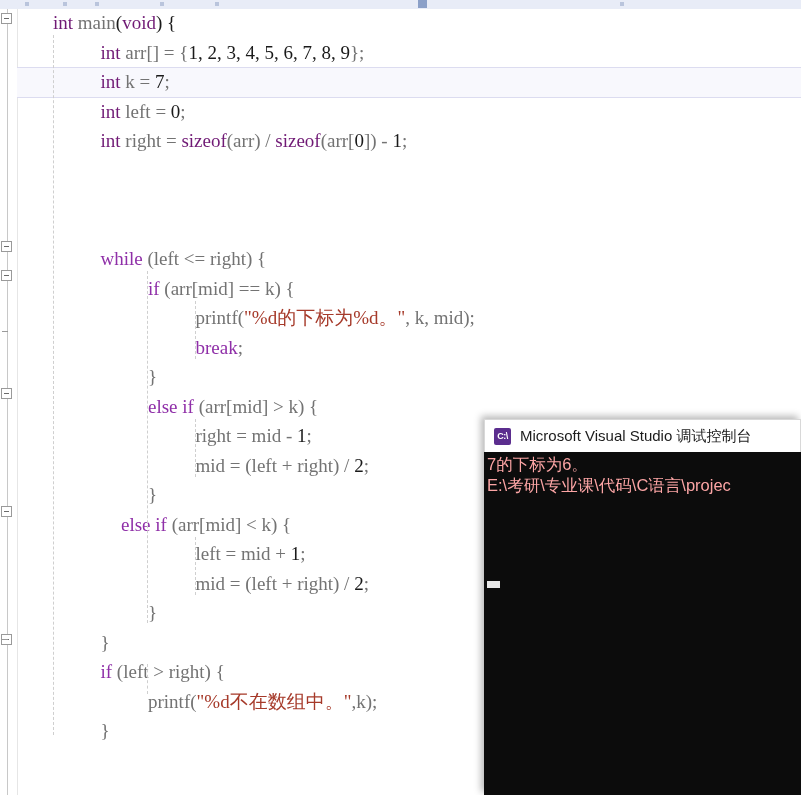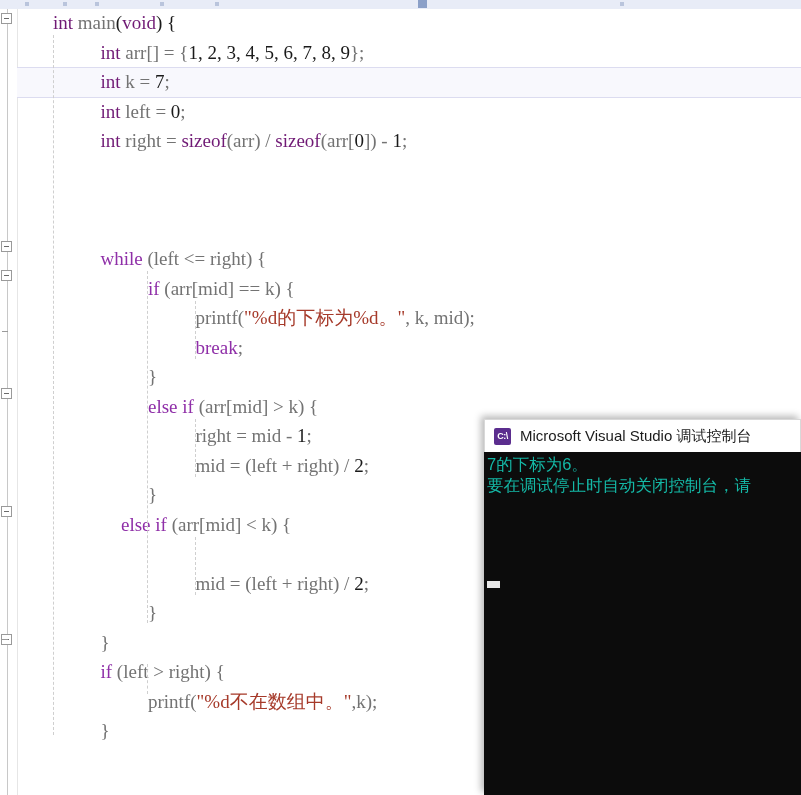--- a/index.html
+++ b/index.html
@@ -57,21 +57,21 @@
     display:flex;align-items:center;padding-left:9px;}
   #console-icon{width:17px;height:17px;background:#5b2d8e;border-radius:2px;
     display:flex;align-items:center;justify-content:center;flex:0 0 auto;}
   #console-icon span{color:#ffffff;font-size:9px;font-family:"Liberation Sans",sans-serif;
     font-weight:bold;letter-spacing:-0.5px;}
   #console-title-text{margin-left:9px;font-family:"Liberation Sans",sans-serif;
     font-size:15px;color:#1b1b1b;}
   #console-body{position:relative;height:343px;background:#0c0c0c;overflow:hidden;
     padding:2px 0 0 1px;box-sizing:border-box;}
   .console-line{font-family:"Liberation Sans",sans-serif;font-size:16.5px;line-height:20.5px;
-    color:#14b8a6;white-space:pre;padding-left:2px;}
+    color:#fca5a5;white-space:pre;padding-left:2px;}
   #console-cursor{position:absolute;left:3px;top:129px;width:13px;height:7px;background:#e8e8e8;}
 </style>
 </head>
 <body>
 
 <div id="top-strip">
   <div class="tick" style="left:25px;"></div>
   <div class="tick" style="left:63px;"></div>
   <div class="tick" style="left:95px;"></div>
   <div class="tick" style="left:160px;"></div>
@@ -106,20 +106,21 @@
       <div class="line" style="position: absolute; left: 0px; top: 235px; width: 784px;"><span class="txt" style="margin-left: 83.5px;"><span class="kw-purple">while</span><span class="plain"> (left &lt;= right) {</span></span></div>
       <div class="line" style="position: absolute; left: 0px; top: 264.5px; width: 640px;"><span class="txt" style="margin-left: 131px;"><span class="kw-purple">if</span><span class="plain"> (arr[mid] == k) {</span></span></div>
       <div class="line" style="position: absolute; left: 0px; top: 294px; width: 784px;"><span class="txt" style="margin-left: 178.5px;"><span class="plain">printf(</span><span class="str">"%d的下标为%d。"</span><span class="plain">, k, mid);</span></span></div>
       <div class="line" style="position: absolute; left: 0px; top: 323.5px; width: 784px;"><span class="txt" style="margin-left: 178.5px;"><span class="kw-purple">break</span><span class="plain">;</span></span></div>
       <div class="line" style="position: absolute; left: 0px; top: 353px; width: 784px;"><span class="txt" style="margin-left: 131px;"><span class="plain">}</span></span></div>
       <div class="line" style="position: absolute; left: 0px; top: 382.5px; width: 784px;"><span class="txt" style="margin-left: 131px;"><span class="kw-purple">else</span><span class="plain"> </span><span class="kw-purple">if</span><span class="plain"> (arr[mid] &gt; k) {</span></span></div>
       <div class="line" style="position: absolute; left: 0px; top: 412px; width: 784px;"><span class="txt" style="margin-left: 178.5px;"><span class="plain">right = mid - </span><span class="num">1</span><span class="plain">;</span></span></div>
       <div class="line" style="position: absolute; left: 0px; top: 441.5px; width: 784px;"><span class="txt" style="margin-left: 178.5px;"><span class="plain">mid = (left + right) / </span><span class="num">2</span><span class="plain">;</span></span></div>
       <div class="line" style="position: absolute; left: 0px; top: 471px; width: 784px;"><span class="txt" style="margin-left: 131px;"><span class="plain">}</span></span></div>
       <div class="line" style="position: absolute; left: 0px; top: 500.5px; width: 784px;"><span class="txt" style="margin-left: 104px;"><span class="kw-purple">else</span><span class="plain"> </span><span class="kw-purple">if</span><span class="plain"> (arr[mid] &lt; k) {</span></span></div>
+      <div class="line" style="position: absolute; left: 0px; top: 530px; width: 784px;"><span class="txt" style="margin-left: 178.5px;"><span class="plain">left = mid + </span><span class="num">1</span><span class="plain">;</span></span></div>
       <div class="line" style="position: absolute; left: 0px; top: 559.5px; width: 784px;"><span class="txt" style="margin-left: 178.5px;"><span class="plain">mid = (left + right) / </span><span class="num">2</span><span class="plain">;</span></span></div>
       <div class="line" style="position: absolute; left: 0px; top: 589px; width: 784px;"><span class="txt" style="margin-left: 131px;"><span class="plain">}</span></span></div>
       <div class="line" style="position: absolute; left: 0px; top: 618.5px; width: 784px;"><span class="txt" style="margin-left: 83.5px;"><span class="plain">}</span></span></div>
       <div class="line" style="position: absolute; left: 0px; top: 648px; width: 784px;"><span class="txt" style="margin-left: 83.5px;"><span class="kw-purple">if</span><span class="plain"> (left &gt; right) {</span></span></div>
       <div class="line" style="position: absolute; left: 0px; top: 677.5px; width: 784px;"><span class="txt" style="margin-left: 131px;"><span class="plain">printf(</span><span class="str">"%d不在数组中。"</span><span class="plain">,k);</span></span></div>
       <div class="line" style="position: absolute; left: 0px; top: 707px; width: 784px;"><span class="txt" style="margin-left: 83.5px;"><span class="plain">}</span></span></div>
       <div class="line" style="position: absolute; left: 0px; top: 736.5px; width: 784px;"><span class="txt" style="margin-left: 36px;"></span></div>
       <div class="line" style="position: absolute; left: 0px; top: 766px; width: 784px;"><span class="txt" style="margin-left: 36px;"></span></div>
       <div class="guide" style="left: 36px; top: 26px; height: 700px;"></div>
       <div class="guide" style="left: 130px; top: 262px; height: 352px;"></div>
@@ -133,16 +134,16 @@
 
 <div id="console-window">
   <div id="console-titlebar">
     <div id="console-icon">
       <span>C:\</span>
     </div>
     <div id="console-title-text">Microsoft Visual Studio 调试控制台</div>
   </div>
   <div id="console-body">
     <div class="console-line">7的下标为6。</div>
-      <div class="console-line">要在调试停止时自动关闭控制台，请</div>
+      <div class="console-line">E:\考研\专业课\代码\C语言\projec</div>
       <div id="console-cursor"></div>
   </div>
 </div>
 
 </body></html>

